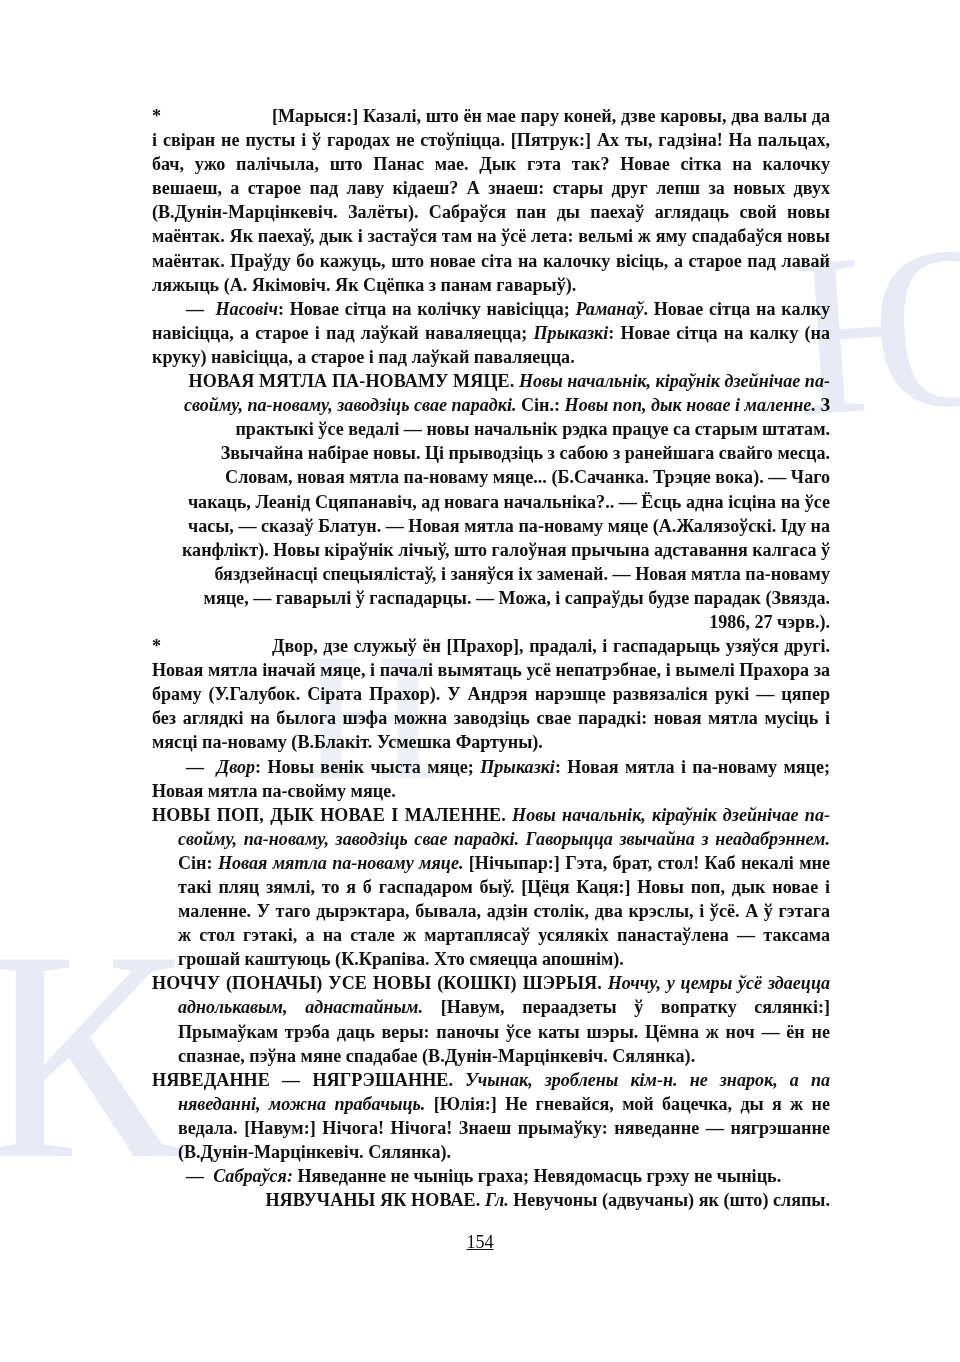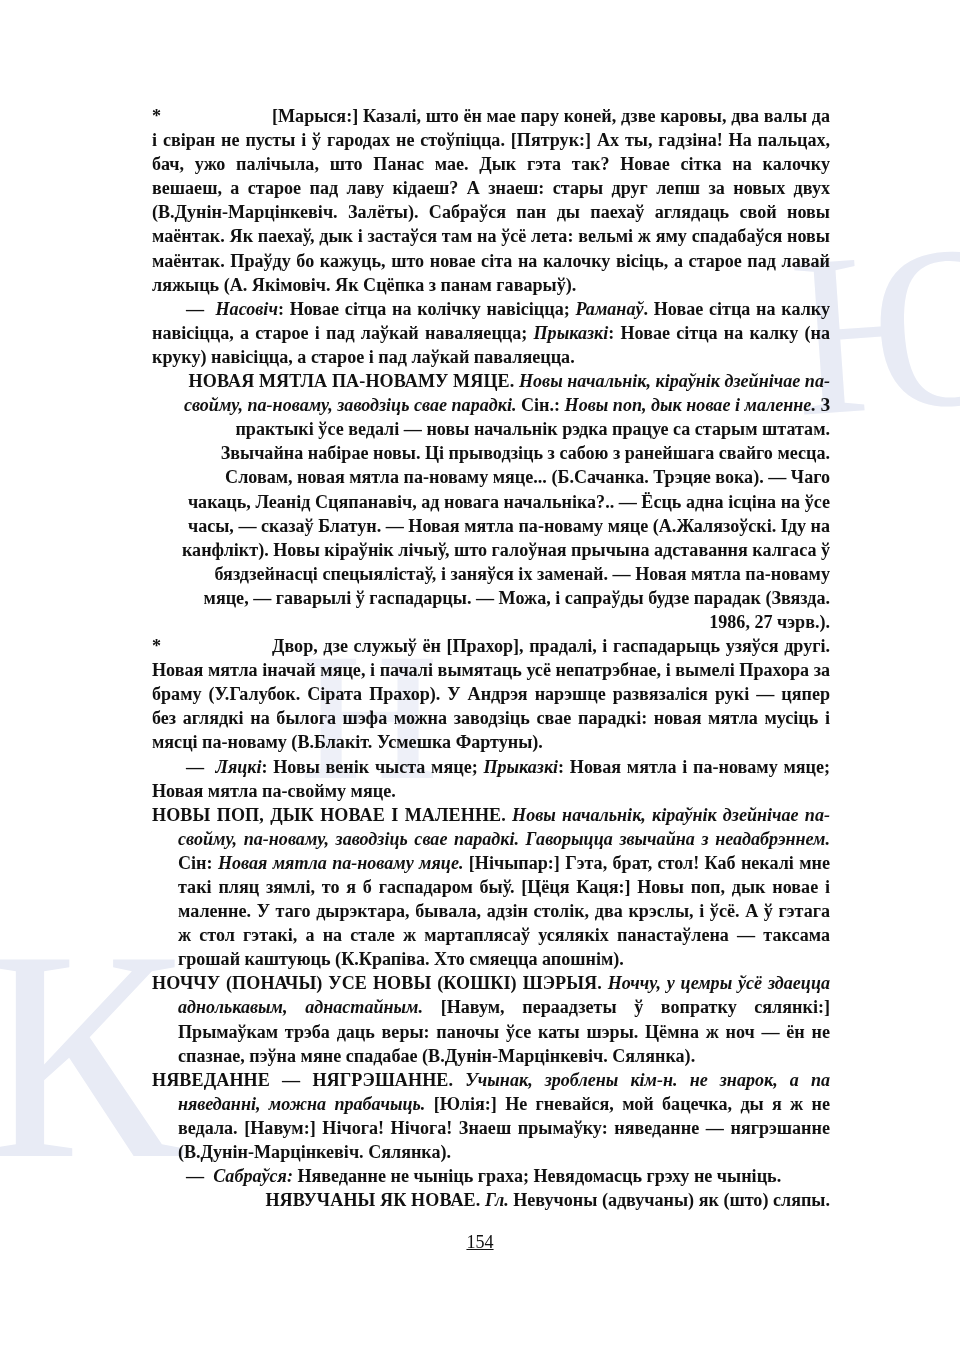--- a/index.html
+++ b/index.html
@@ -116,21 +116,21 @@
   <div class="content">
 
     <p class="blk p-aster"><span class="star-lead">*</span><span>[Марыся:] Казалі, што ён мае пару коней, дзве каровы, два валы да і свіран не пусты і ў гародах не стоўпіцца. [Пятрук:] Ах ты, гадзіна! На пальцах, бач, ужо палічыла, што Панас мае. Дык гэта так? Новае сітка на калочку вешаеш, а старое пад лаву кідаеш? А знаеш: стары друг лепш за новых двух (В.Дунін-Марцінкевіч. Залёты). Сабраўся пан ды паехаў аглядаць свой новы маёнтак. Як паехаў, дык і застаўся там на ўсё лета: вельмі ж яму спадабаўся новы маёнтак. Праўду бо кажуць, што новае сіта на калочку вісіць, а старое пад лавай ляжыць (А. Якімовіч. Як Сцёпка з панам гаварыў).</span></p>
 
     <p class="blk p-dash"><span>—</span>&nbsp;&nbsp;<i>Насовіч</i><span>: Новае сітца на колічку навісіцца; </span><i>Раманаў</i><span>. Новае сітца на калку навісіцца, а старое і пад лаўкай наваляецца; </span><i>Прыказкі</i><span>: Новае сітца на калку (на круку) навісіцца, а старое і пад лаўкай паваляецца.</span></p>
 
     <p class="blk p-entry entry-block nojust"><span class="hw">НОВАЯ МЯТЛА ПА-НОВАМУ МЯЦЕ.</span><i> Новы начальнік, кіраўнік дзейнічае па-свойму, па-новаму, заводзіць свае парадкі.</i><span> Сін.: </span><i>Новы поп, дык новае і маленне.</i><span> З практыкі ўсе ведалі — новы начальнік рэдка працуе са старым штатам. Звычайна набірае новы. Ці прыводзіць з сабою з ранейшага свайго месца. Словам, новая мятла па-новаму мяце... (Б.Сачанка. Трэцяе вока). — Чаго чакаць, Леанід Сцяпанавіч, ад новага начальніка?.. — Ёсць адна ісціна на ўсе часы, — сказаў Блатун. — Новая мятла па-новаму мяце (А.Жалязоўскі. Іду на канфлікт). Новы кіраўнік лічыў, што галоўная прычына адставання калгаса ў бяздзейнасці спецыялістаў, і заняўся іх заменай. — Новая мятла па-новаму мяце, — гаварылі ў гаспадарцы. — Можа, і сапраўды будзе парадак (Звязда. 1986, 27 чэрв.).</span></p>
 
     <p class="blk p-aster"><span class="star-lead">*</span><span>Двор, дзе служыў ён [Прахор], прадалі, і гаспадарыць узяўся другі. Новая мятла іначай мяце, і пачалі вымятаць усё непатрэбнае, і вымелі Прахора за браму (У.Галубок. Сірата Прахор). У Андрэя нарэшце развязаліся рукі — цяпер без аглядкі на былога шэфа можна заводзіць свае парадкі: новая мятла мусіць і мясці па-новаму (В.Блакіт. Усмешка Фартуны).</span></p>
 
-    <p class="blk p-dash"><span>—</span>&nbsp;&nbsp;<i>Ляцкі</i><span>: Новы венік чыста мяце; </span><i>Прыказкі</i><span>: Новая мятла і па-новаму мяце; Новая мятла па-свойму мяце.</span></p>
+    <p class="blk p-dash"><span>—</span>&nbsp;&nbsp;<i>Двор</i><span>: Новы венік чыста мяце; </span><i>Прыказкі</i><span>: Новая мятла і па-новаму мяце; Новая мятла па-свойму мяце.</span></p>
 
     <p class="blk p-entry entry-block"><span class="hw">НОВЫ ПОП, ДЫК НОВАЕ І МАЛЕННЕ.</span><i> Новы начальнік, кіраўнік дзейнічае па-свойму, па-новаму, заводзіць свае парадкі. Гаворыцца звычайна з неадабрэннем.</i><span> Сін: </span><i>Новая мятла па-новаму мяце.</i><span> [Нічыпар:] Гэта, брат, стол! Каб некалі мне такі пляц зямлі, то я б гаспадаром быў. [Цёця Каця:] Новы поп, дык новае і маленне. У таго дырэктара, бывала, адзін столік, два крэслы, і ўсё. А ў гэтага ж стол гэтакі, а на стале ж мартаплясаў усялякіх панастаўлена — таксама грошай каштуюць (К.Крапіва. Хто смяецца апошнім).</span></p>
 
 
     <p class="blk p-entry entry-block"><span class="hw">НОЧЧУ (ПОНАЧЫ) УСЕ НОВЫ (КОШКІ) ШЭРЫЯ.</span><i> Ноччу, у цемры ўсё здаецца аднолькавым, аднастайным.</i><span> [Навум, пераадзеты ў вопратку сялянкі:] Прымаўкам трэба даць веры: паночы ўсе каты шэры. Цёмна ж ноч — ён не спазнае, пэўна мяне спадабае (В.Дунін-Марцінкевіч. Сялянка).</span></p>
 
 
     <p class="blk p-entry entry-block"><span class="hw">НЯВЕДАННЕ — НЯГРЭШАННЕ.</span><i> Учынак, зроблены кім-н. не знарок, а па няведанні, можна прабачыць.</i><span> [Юлія:] Не гневайся, мой бацечка, ды я ж не ведала. [Навум:] Нічога! Нічога! Знаеш прымаўку: няведанне — нягрэшанне (В.Дунін-Марцінкевіч. Сялянка).</span></p>
 
     <p class="blk p-dash"><span>—</span>&nbsp;&nbsp;<i>Сабраўся:</i><span> Няведанне не чыніць граха; Невядомасць грэху не чыніць.</span></p>

